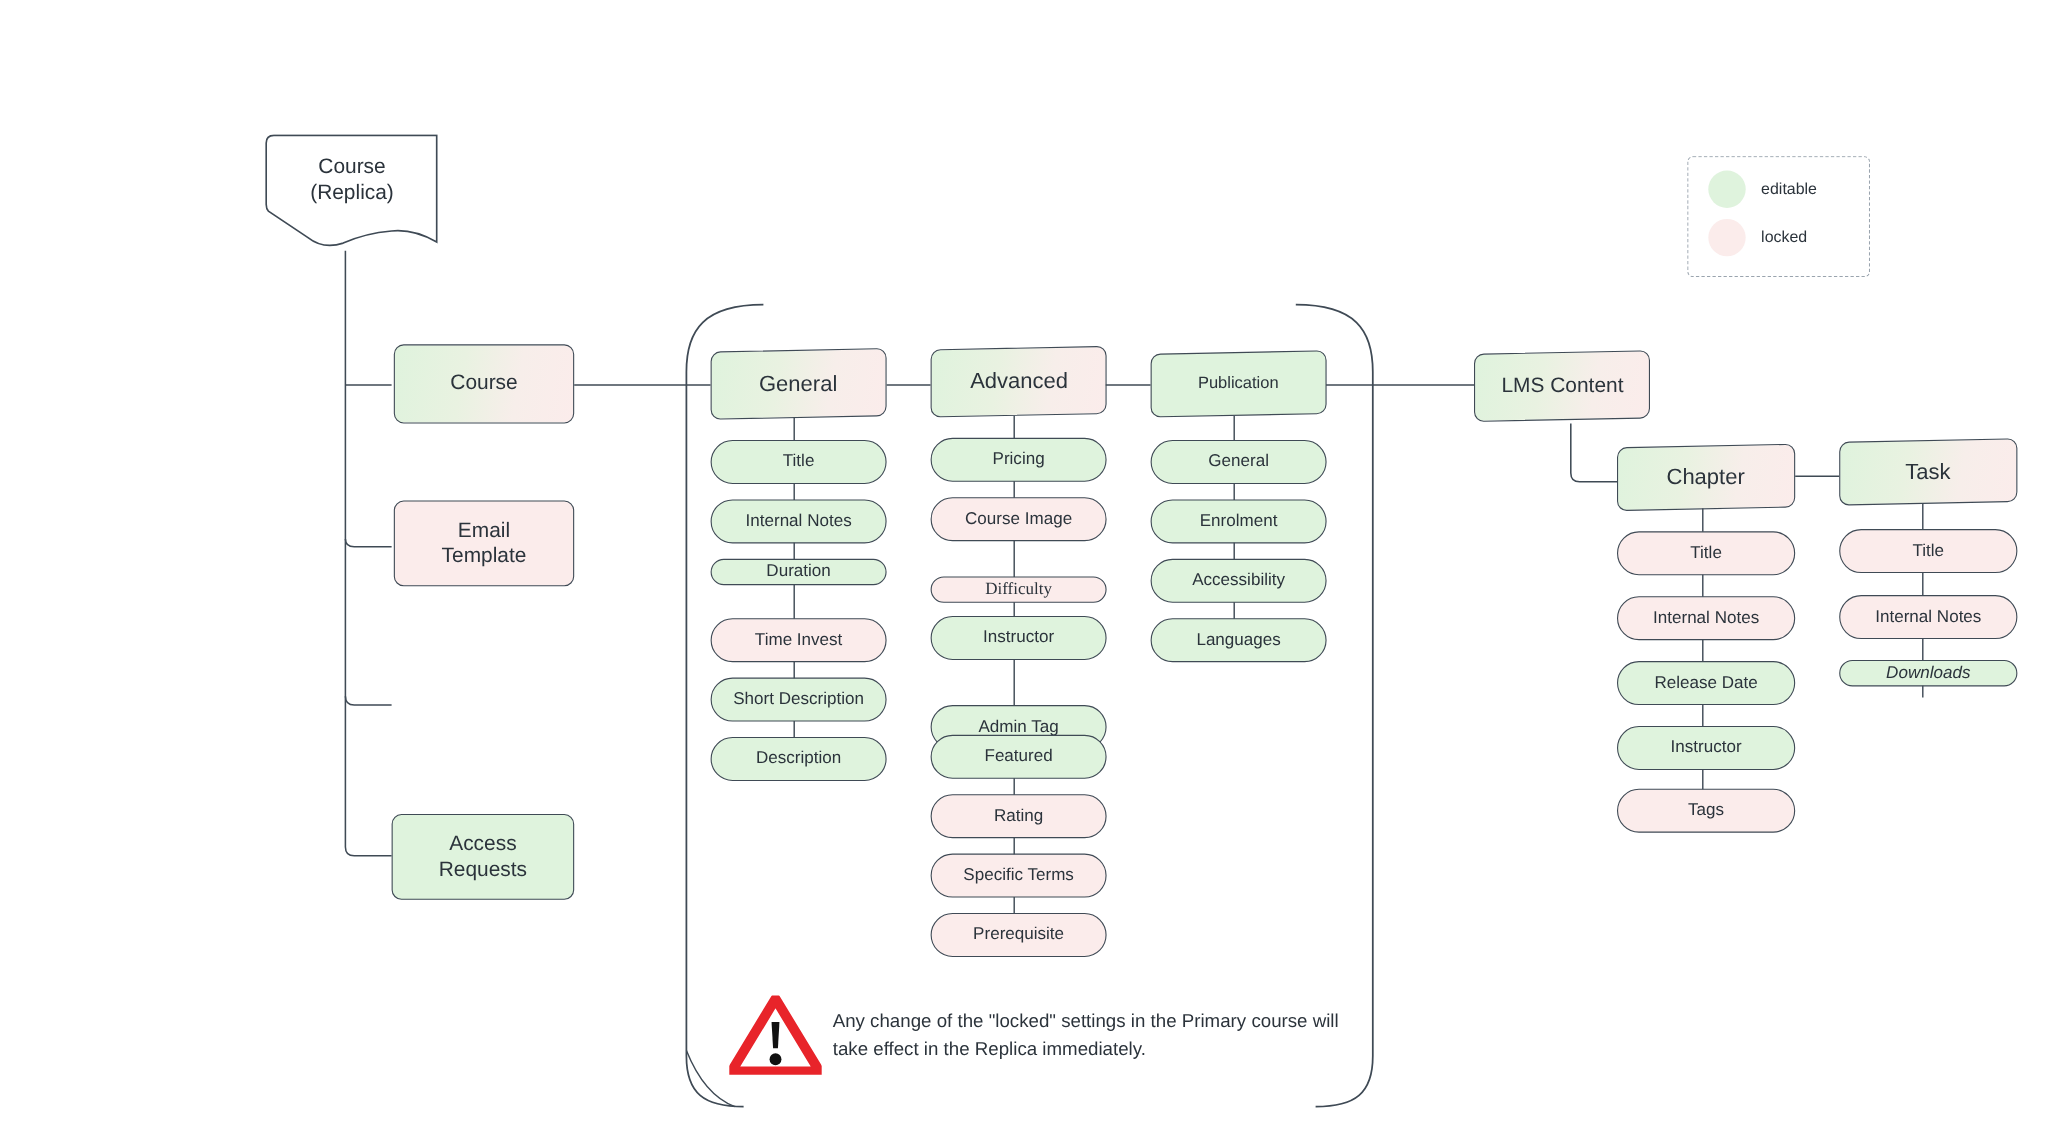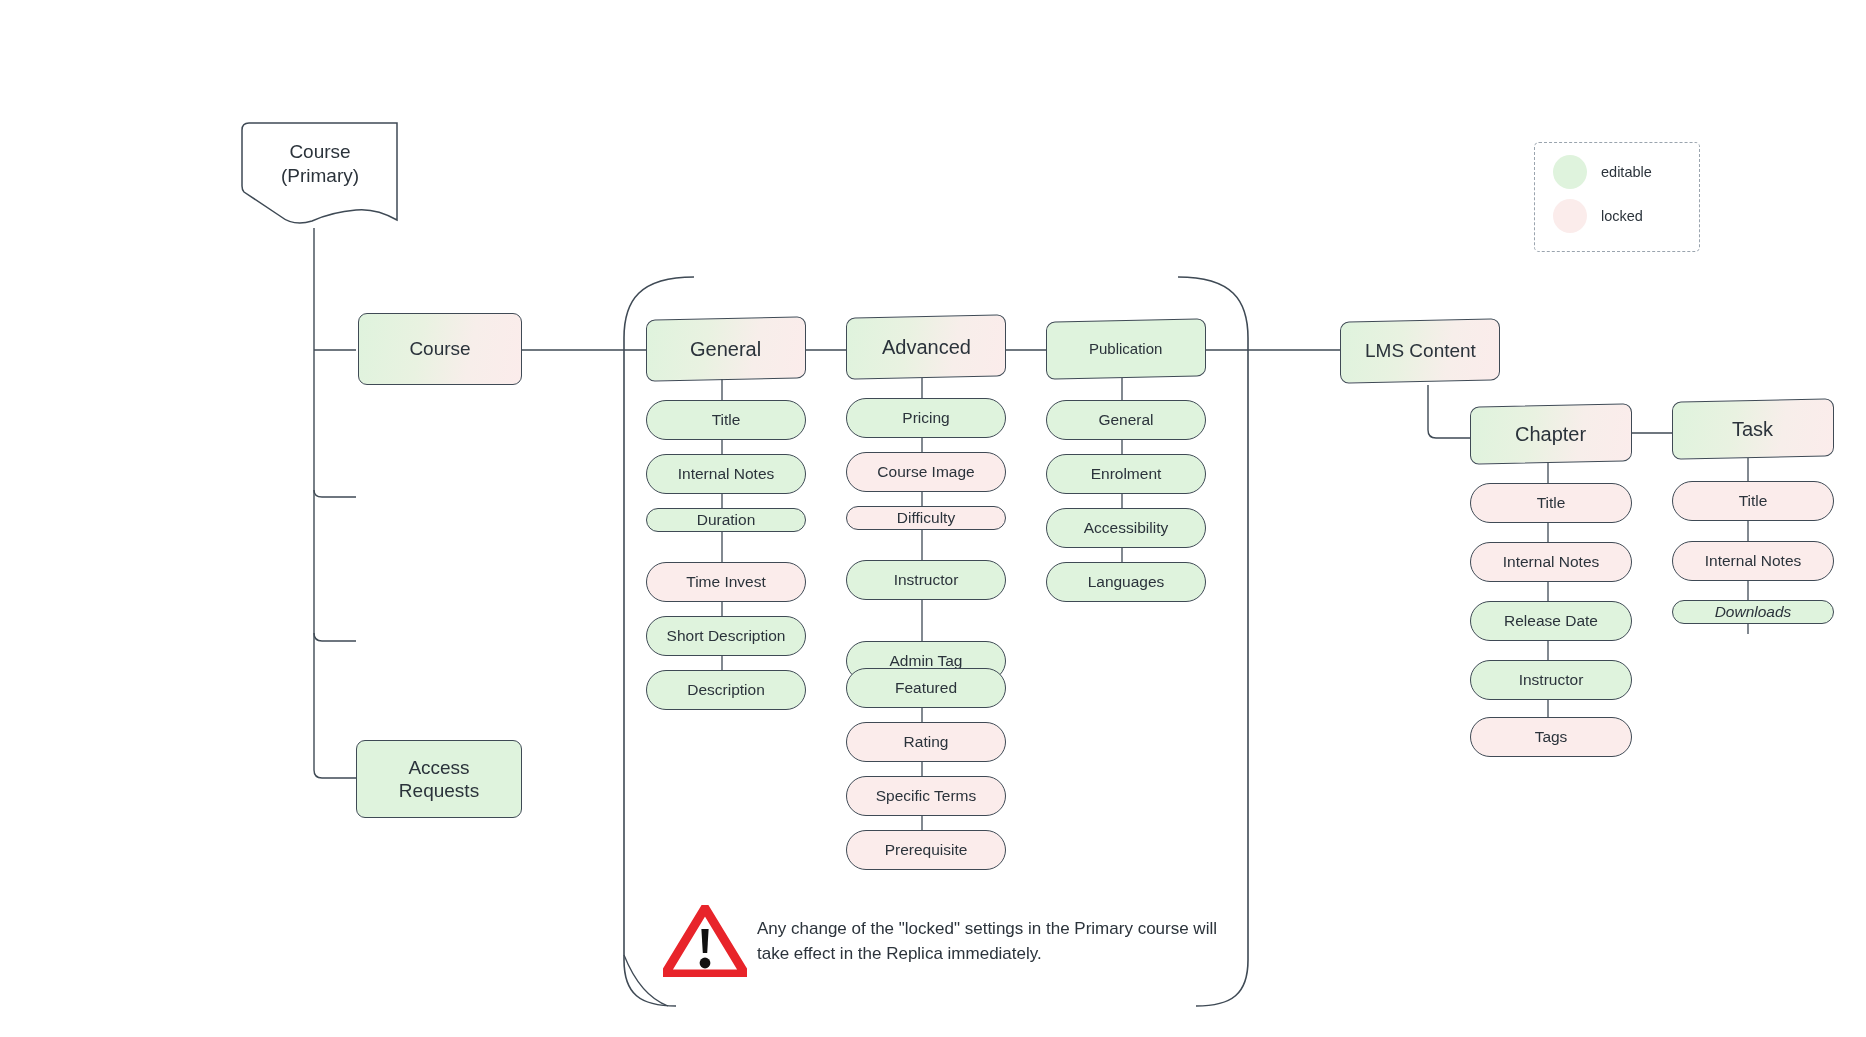--- a/index.html
+++ b/index.html
@@ -117,28 +117,34 @@
       <path d="M624 955 C636 985 652 1000 668 1006"></path>
     </g>
   </svg>
 
   <div class="doc-wrap">
     <svg width="168" height="106" viewBox="0 0 168 106" xmlns="http://www.w3.org/2000/svg">
       <path d="M6 8 Q6 1 13 1 L161 1 L161 98 Q140 86 120 88 Q96 90 76 99 Q58 105 44 94 L8 70 Q6 68 6 64 Z" fill="#ffffff" stroke="#3f4a55" stroke-width="1.5"></path>
     </svg>
     <div class="doc-label">
       <span>Course</span><br>
-      <span>(Primary)</span>
+      <span>(Replica)</span>
     </div>
   </div>
 
   <div class="node rect fill-grad bigbox" style="left:358px;top:313px;width:164px;height:72px;">
     <span>Course</span>
   </div>
 
+  <div class="node rect fill-pink bigbox" style="left:358px;top:455px;width:164px;height:78px;">
+    <span>
+      <span>Email</span><br>
+      <span>Template</span>
+    </span>
+  </div>
 
 
   <div class="node rect fill-green bigbox" style="left:356px;top:740px;width:166px;height:78px;">
     <span>
       <span>Access</span><br>
       <span>Requests</span>
     </span>
   </div>
 
   <div class="node rect fill-grad hdr skew" style="left:646px;top:318px;width:160px;height:62px;">
@@ -165,21 +171,21 @@
 
   <div class="node rect fill-grad hdr skew" style="left:846px;top:316px;width:160px;height:62px;">
     <span>Advanced</span>
   </div>
   <div class="node pill fill-green leaf" style="left:846px;top:398px;width:160px;height:40px;">
     <span>Pricing</span>
     </div>
   <div class="node pill fill-pink leaf" style="left:846px;top:452px;width:160px;height:40px;">
     <span>Course Image</span>
     </div>
-  <div class="node pill fill-pink leaf" style="left:846px;top:506px;width:160px;height:24px;">
+  <div class="node pill fill-pink leaf" style="left:846px;top:524px;width:160px;height:24px;font-family:Liberation Serif, serif;">
     <span>Difficulty</span>
     </div>
   <div class="node pill fill-green leaf" style="left:846px;top:560px;width:160px;height:40px;">
     <span>Instructor</span>
     </div>
   <div class="node pill fill-green leaf" style="left:846px;top:614px;width:160px;height:40px;margin-top:27px;">
     <span>Admin Tag</span>
     </div>
   <div class="node pill fill-green leaf" style="left:846px;top:668px;width:160px;height:40px;">
     <span>Featured</span>

